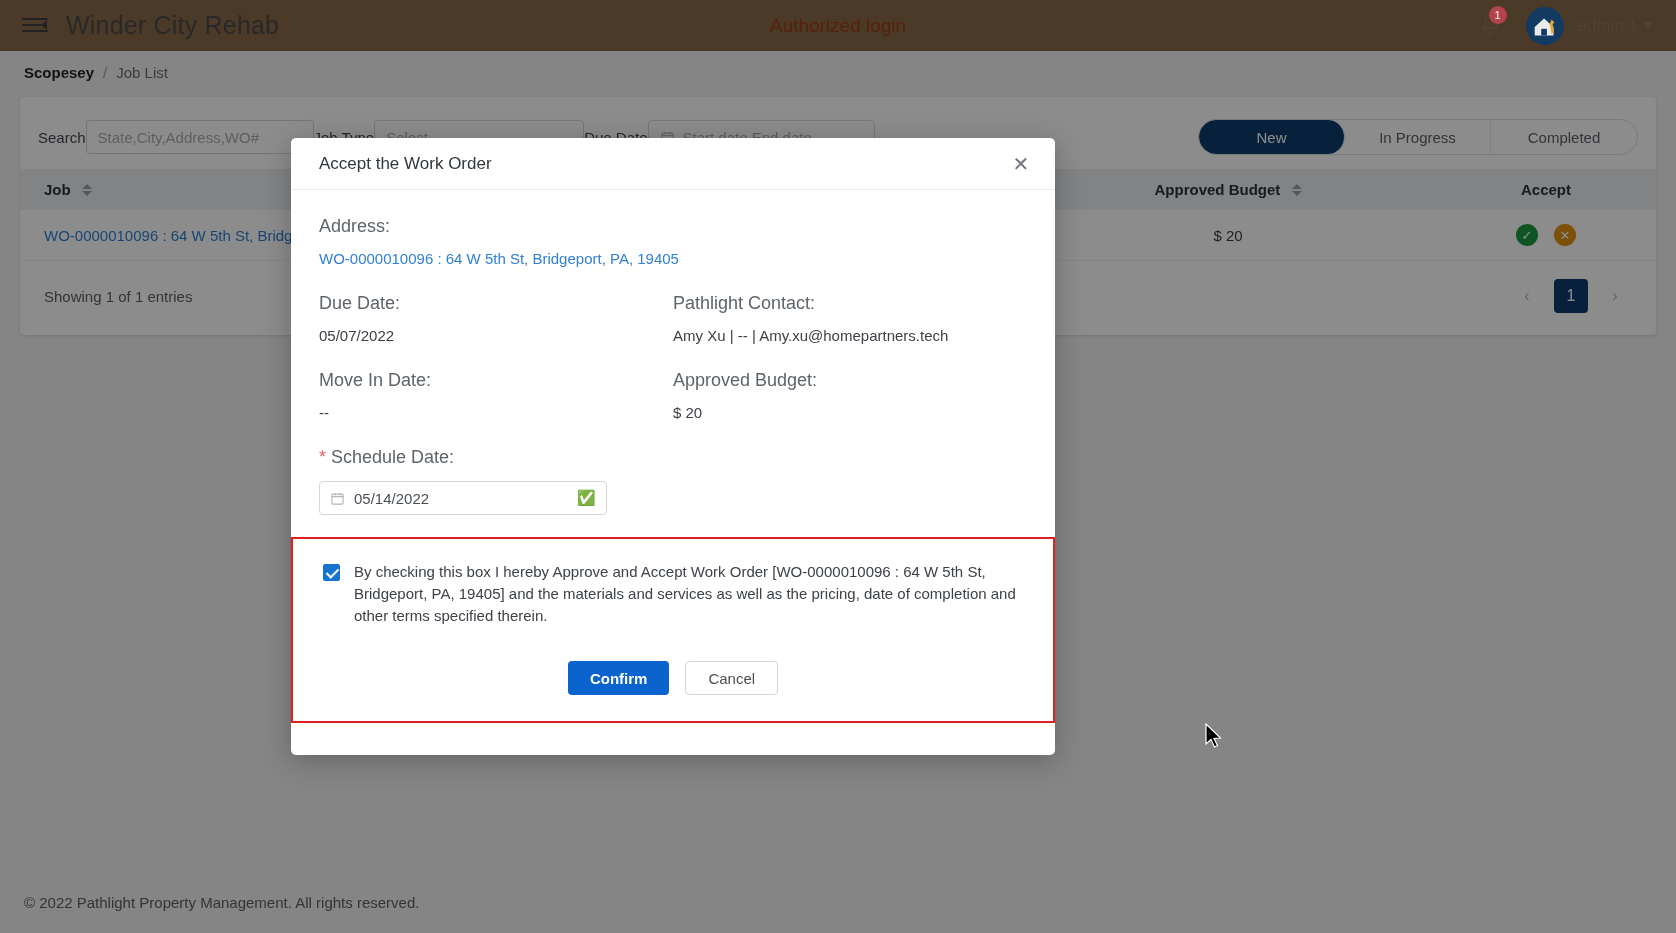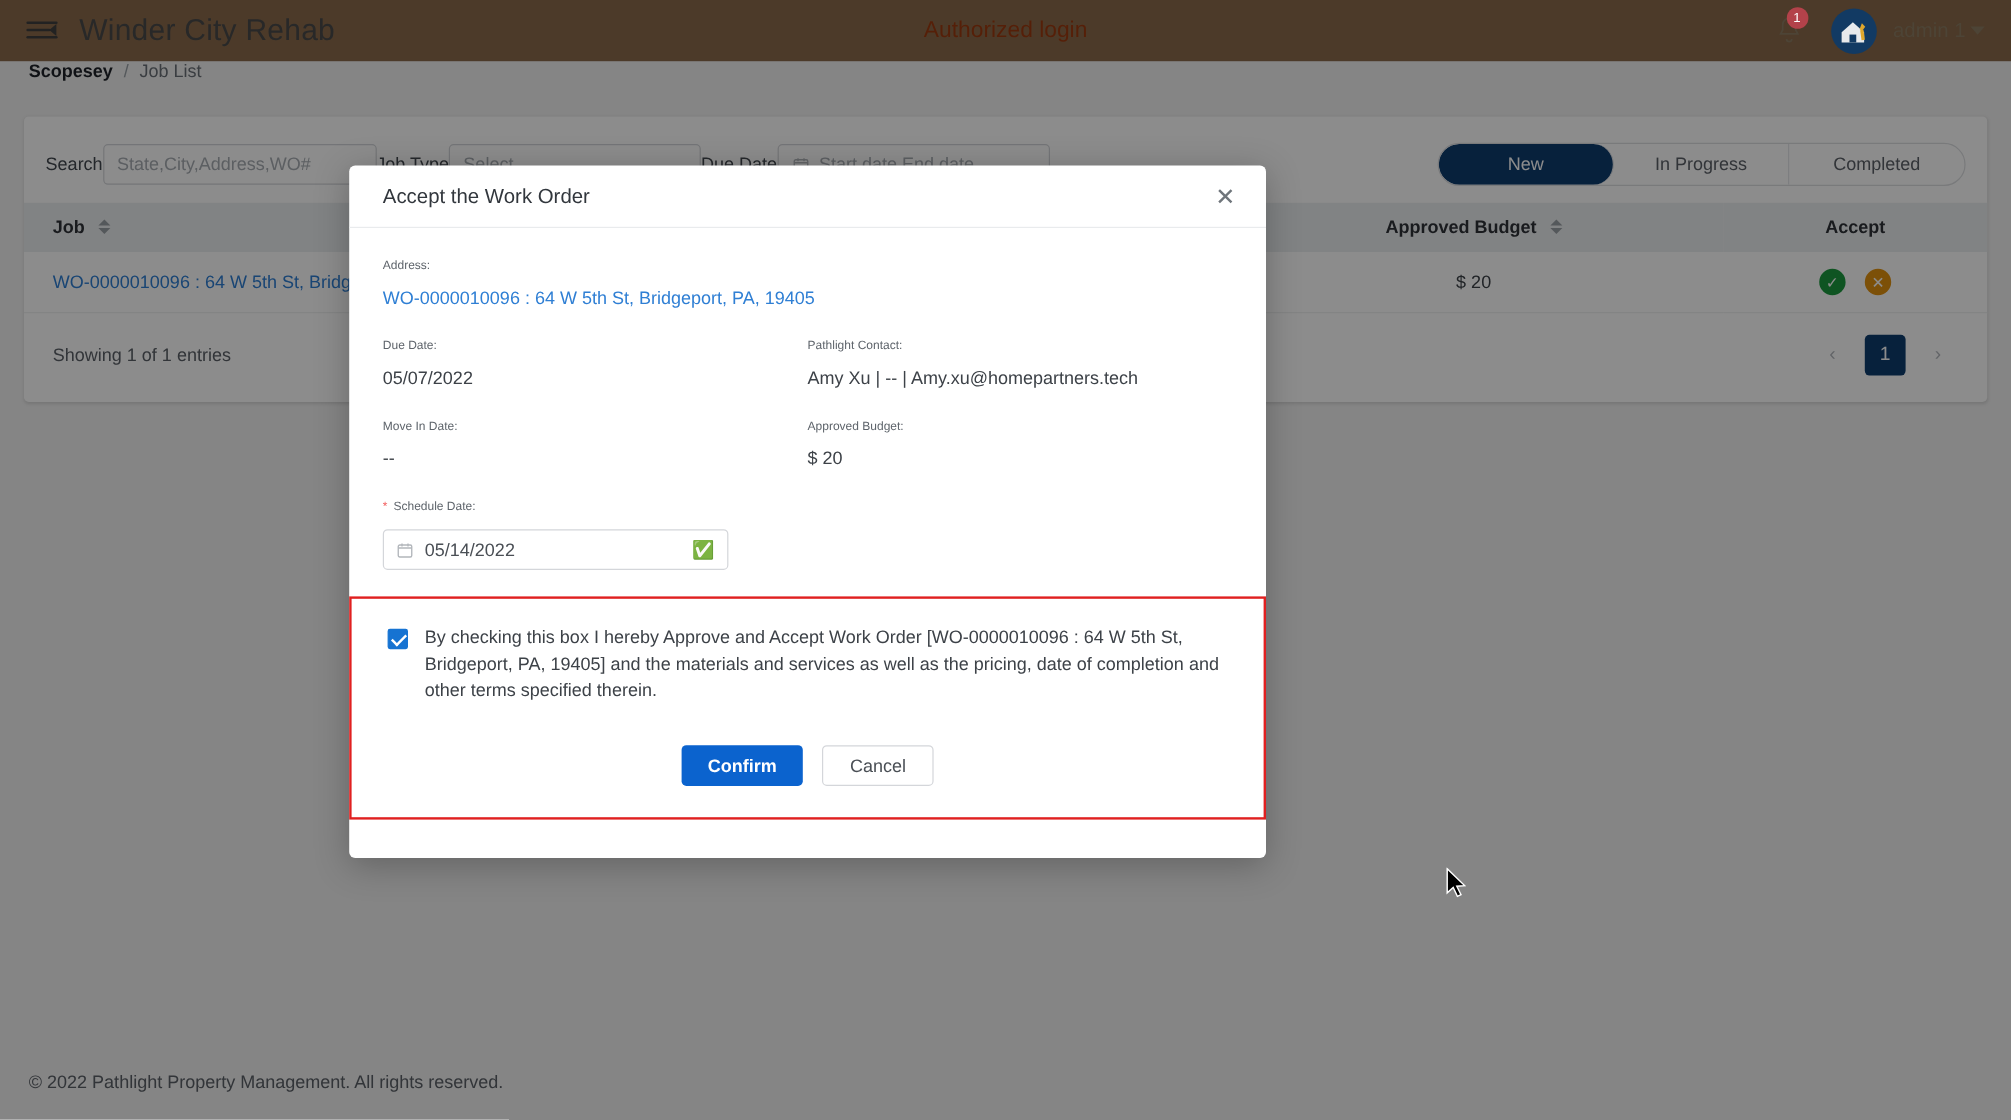--- a/index.html
+++ b/index.html
@@ -96,21 +96,21 @@
     border-left: 6px solid transparent;
     border-right: 6px solid transparent;
     border-top: 7px solid #4d4436;
     margin-left: -10px;
   }
   .user-box { display: flex; align-items: center; gap: 14px; cursor: pointer; }
 
   
   .breadcrumb {
     height: 42px;
-    display: flex; 
+    display: flex; align-items: center;
     padding: 0 24px;
     font-size: 15px;
     gap: 9px;
   }
   .crumb-strong { color: #1e2228; font-weight: 700; }
   .crumb-sep { color: #9aa0a6; }
   .crumb-plain { color: #6a7077; }
 
   
   .card {
@@ -254,21 +254,21 @@
   .modal-title { font-size: 17px; color: #32373d; }
   .modal-close {
     position: absolute; right: 20px; top: 12px;
     width: 28px; height: 28px;
     display: flex; align-items: center; justify-content: center;
     font-size: 20px; color: #6f757b;
     cursor: pointer;
   }
   .modal-body { padding: 26px 28px 0 28px; }
   .fld-label {
-    font-size: 10px;
+    font-size: 18px;
     color: #5e646b;
     margin-bottom: 13px;
   }
   .fld-value {
     font-size: 15px;
     color: #3d4248;
   }
   .addr-link { color: #2f7fd4; font-size: 15px; cursor: pointer; }
   .two-col {
     display: flex;

